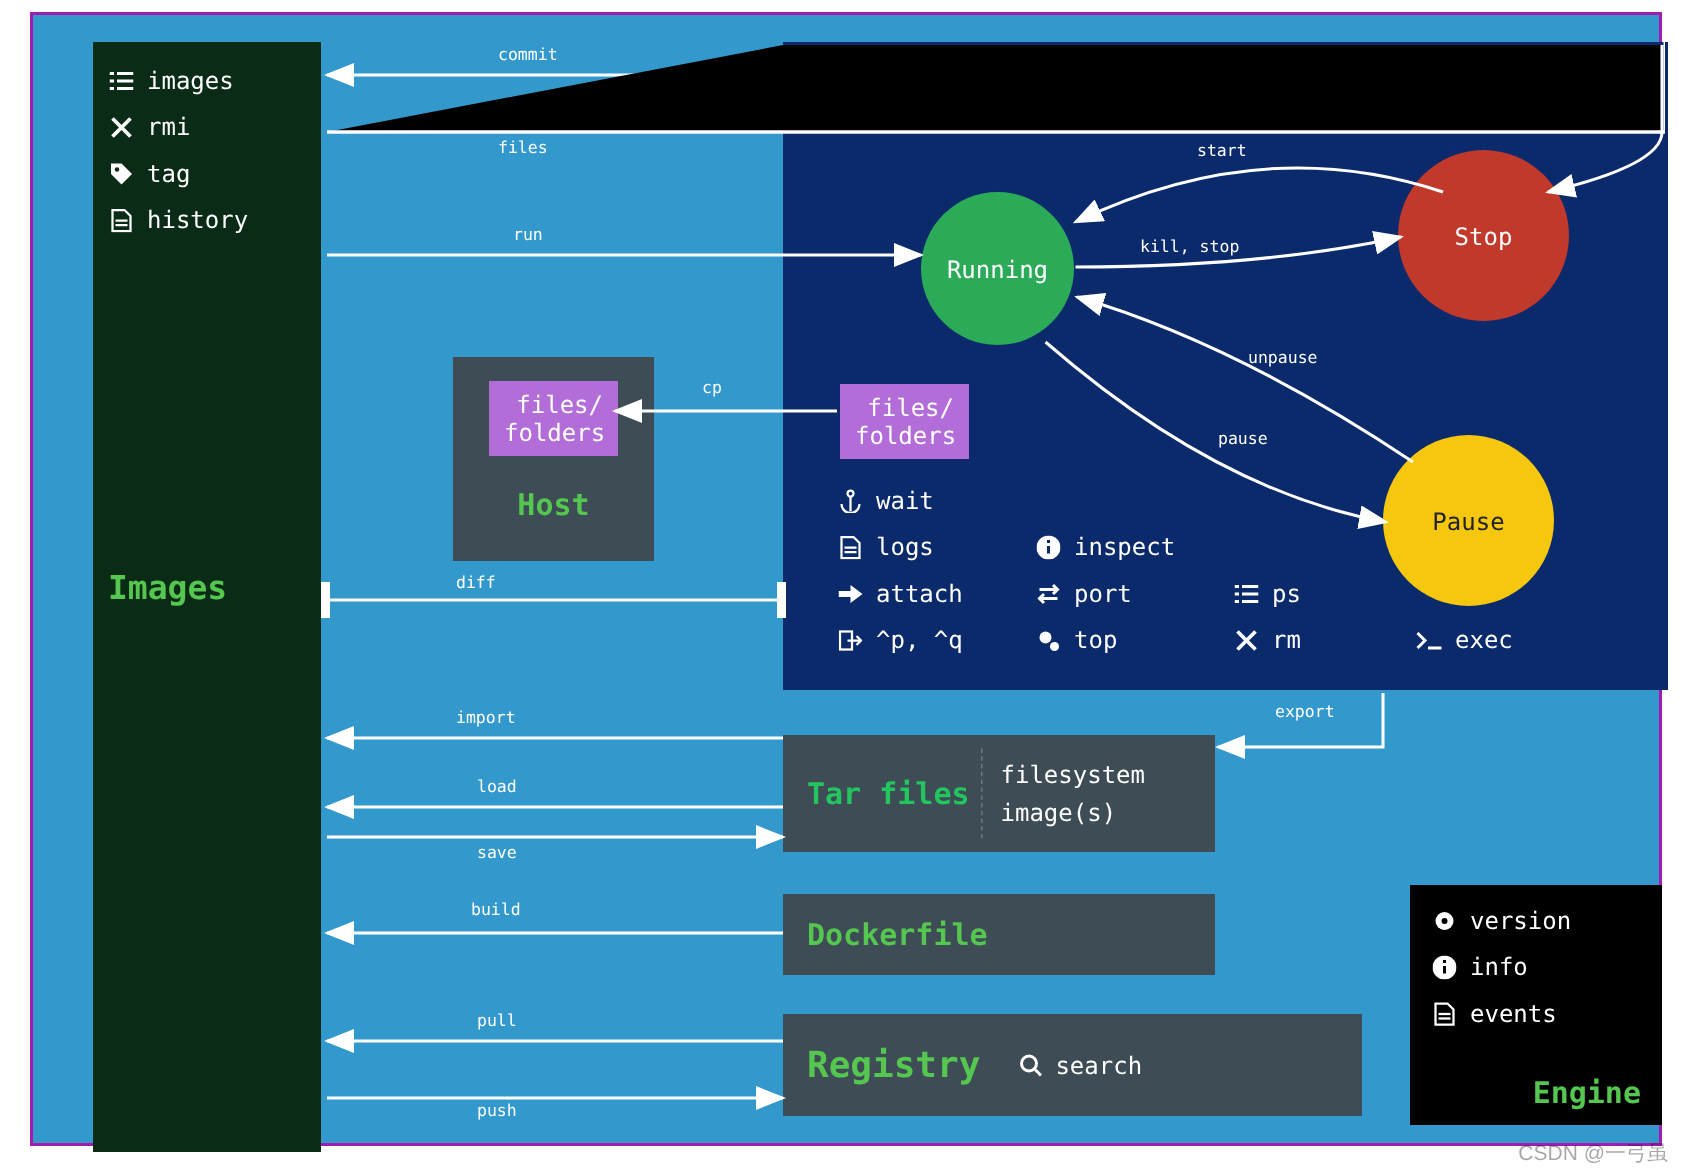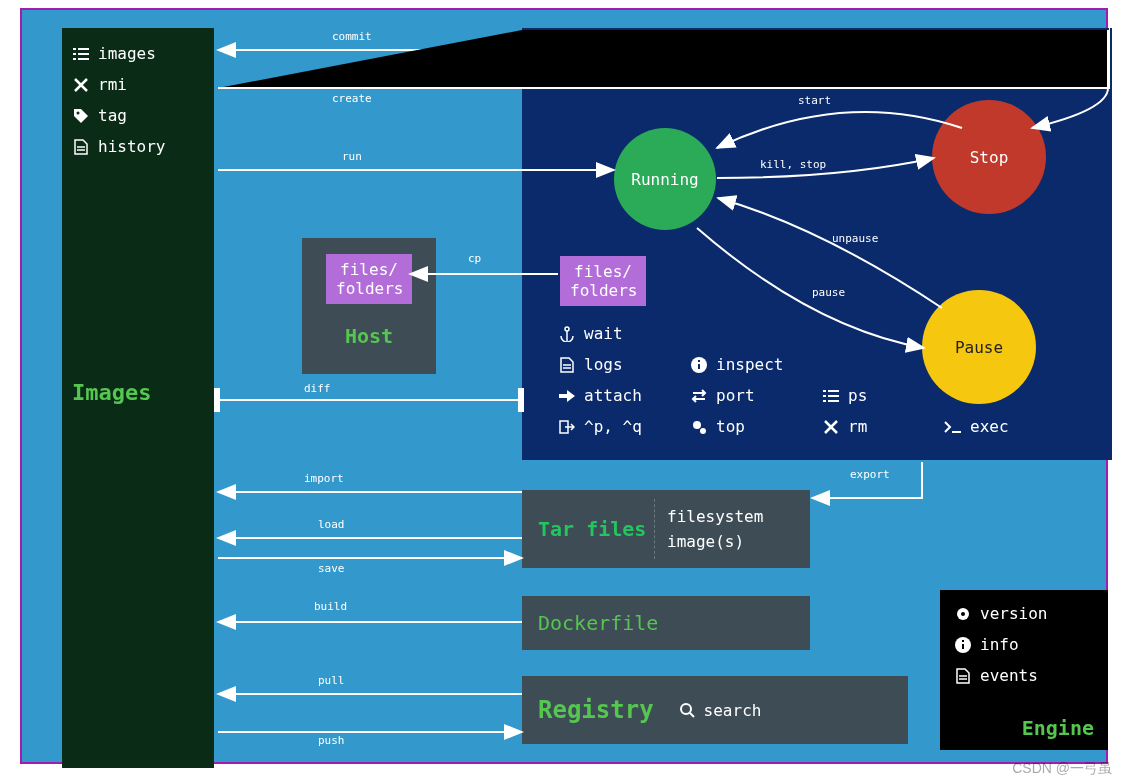--- a/index.html
+++ b/index.html
@@ -42,21 +42,21 @@
     left: 280px; top: 228px;
     width: 134px; height: 136px;
     background: #3e4c55;
     display:flex; flex-direction:column; align-items:center; justify-content:flex-start;
     padding-top: 16px;
   }
   .box-filesfolders {
     background: #b36dd9;
     color: #fff;
     padding: 6px 10px;
-    text-align:center;
+    text-align:right;
     line-height: 1.2;
     width: 86px;
   }
   .panel-host-title {
     color: #55c64f; font-size:20px; font-weight:bold; margin-top:20px;
   }
 
   .panel-container {
     position: absolute;
     left: 500px; top: 18px;
@@ -97,21 +97,21 @@
     display:flex; align-items:center;
   }
   .panel-tar-title { color:#22c55e; font-size:20px; font-weight:bold; padding-left:16px; width: 132px; }
   .panel-tar-right { display:flex; flex-direction:column; gap:6px; color:#fff; padding:8px 0; border-left:1px dashed #6a7880; padding-left:12px; }
 
   .panel-dockerfile {
     position:absolute; left:500px; top:586px;
     width: 288px; height: 54px;
     background: #3e4c55;
     display:flex; align-items:center; padding-left:16px;
-    color:#55c64f; font-size:20px; font-weight:normal;
+    color:#55c64f; font-size:20px; font-weight:bold;
   }
   .panel-registry {
     position:absolute; left:500px; top:666px;
     width: 386px; height: 68px;
     background: #3e4c55;
     display:flex; align-items:center; padding-left:16px; gap:24px;
   }
   .panel-registry-title { color:#55c64f; font-size:24px; font-weight:bold; }
   .regcol { color:#fff; display:flex; flex-direction:column; gap:8px; }
   .regitem { display:flex; align-items:center; gap:8px; }
@@ -434,21 +434,21 @@
     <line x1="196" y1="548" x2="500" y2="548" stroke="#fff" stroke-width="2" marker-end="url(#ahw)"></line>
 
     <line x1="500" y1="612" x2="196" y2="612" stroke="#fff" stroke-width="2" marker-end="url(#ahw)"></line>
 
     <line x1="500" y1="684" x2="196" y2="684" stroke="#fff" stroke-width="2" marker-end="url(#ahw)"></line>
 
     <line x1="196" y1="722" x2="500" y2="722" stroke="#fff" stroke-width="2" marker-end="url(#ahw)"></line>
   </svg>
 
   <div class="arrow-label" style="left:310px; top:20px;">commit</div>
-  <div class="arrow-label" style="left:310px; top:82px;">create</div>
+  <div class="arrow-label" style="left:310px; top:82px;">files</div>
   <div class="arrow-label" style="left:320px; top:140px;">run</div>
   <div class="arrow-label" style="left:446px; top:242px;">cp</div>
   <div class="arrow-label" style="left:282px; top:372px;">diff</div>
   <div class="arrow-label" style="left:282px; top:462px;">import</div>
   <div class="arrow-label" style="left:828px; top:458px;">export</div>
   <div class="arrow-label" style="left:296px; top:508px;">load</div>
   <div class="arrow-label" style="left:296px; top:552px;">save</div>
   <div class="arrow-label" style="left:292px; top:590px;">build</div>
   <div class="arrow-label" style="left:296px; top:664px;">pull</div>
   <div class="arrow-label" style="left:296px; top:724px;">push</div>

